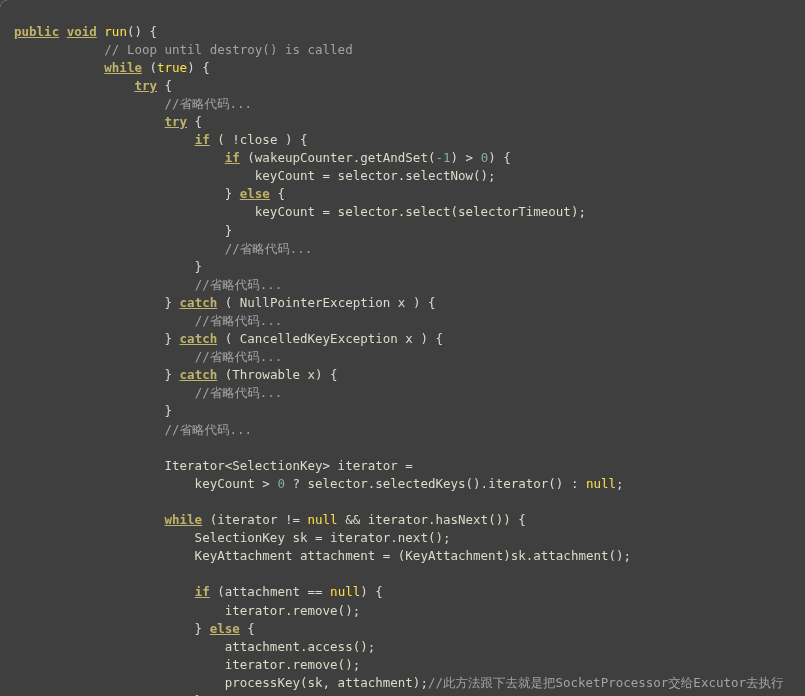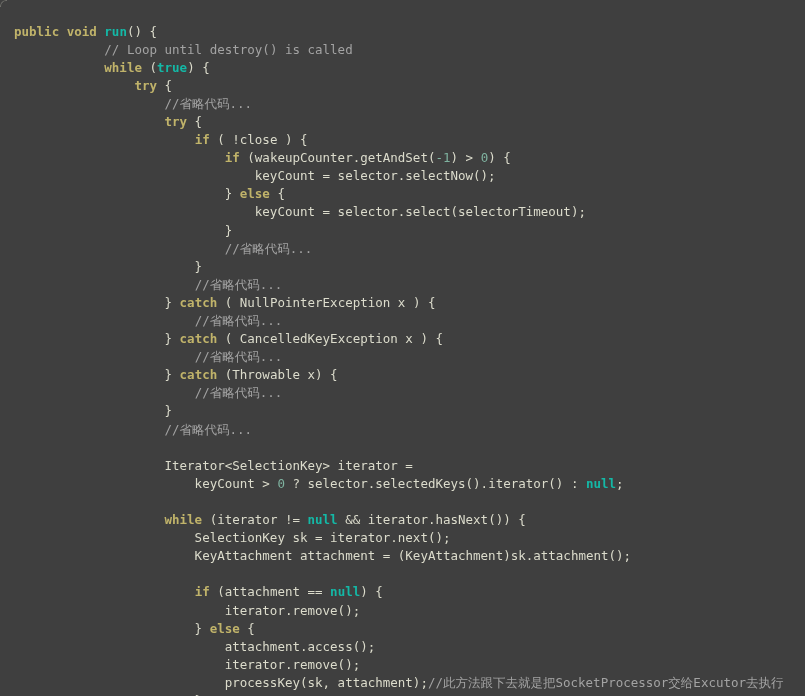--- a/index.html
+++ b/index.html
@@ -34,23 +34,23 @@
     line-height: 18.1px;
     white-space: pre;
     color: #dcdccc;
     -webkit-font-smoothing: antialiased;
   }
   .line {
     white-space: pre;
     min-height: 18.1px;
   }
   .tok-plain   { color: #dcdccc; }
-  .tok-kw      { color: #c0b36a; font-weight: bold; }
+  .tok-kw      { color: #c0b36a; font-weight: bold; text-decoration: underline; }
   .tok-comment { color: #a3a3a3; }
   .tok-num     { color: #7fb3a0; }
-  .tok-const   { color: #14b8a6; font-weight: bold; }
+  .tok-const   { color: #fde047; font-weight: normal; }
 </style>
 </head>
 <body>
 
 <div id="code-block">
   <pre id="code-lines"><div class="line"><span class="tok-kw">public</span><span class="tok-plain"> </span><span class="tok-kw">void</span><span class="tok-plain"> </span><span class="tok-const">run</span><span class="tok-plain">() {</span></div><div class="line"><span class="tok-plain">            </span><span class="tok-comment">// Loop until destroy() is called</span></div><div class="line"><span class="tok-plain">            </span><span class="tok-kw">while</span><span class="tok-plain"> (</span><span class="tok-const">true</span><span class="tok-plain">) {</span></div><div class="line"><span class="tok-plain">                </span><span class="tok-kw">try</span><span class="tok-plain"> {</span></div><div class="line"><span class="tok-plain">                    </span><span class="tok-comment">//省略代码...</span></div><div class="line"><span class="tok-plain">                    </span><span class="tok-kw">try</span><span class="tok-plain"> {</span></div><div class="line"><span class="tok-plain">                        </span><span class="tok-kw">if</span><span class="tok-plain"> ( !close ) {</span></div><div class="line"><span class="tok-plain">                            </span><span class="tok-kw">if</span><span class="tok-plain"> (wakeupCounter.getAndSet(</span><span class="tok-num">-1</span><span class="tok-plain">) &gt; </span><span class="tok-num">0</span><span class="tok-plain">) {</span></div><div class="line"><span class="tok-plain">                                keyCount = selector.selectNow();</span></div><div class="line"><span class="tok-plain">                            } </span><span class="tok-kw">else</span><span class="tok-plain"> {</span></div><div class="line"><span class="tok-plain">                                keyCount = selector.select(selectorTimeout);</span></div><div class="line"><span class="tok-plain">                            }</span></div><div class="line"><span class="tok-plain">                            </span><span class="tok-comment">//省略代码...</span></div><div class="line"><span class="tok-plain">                        }</span></div><div class="line"><span class="tok-plain">                        </span><span class="tok-comment">//省略代码...</span></div><div class="line"><span class="tok-plain">                    } </span><span class="tok-kw">catch</span><span class="tok-plain"> ( NullPointerException x ) {</span></div><div class="line"><span class="tok-plain">                        </span><span class="tok-comment">//省略代码...</span></div><div class="line"><span class="tok-plain">                    } </span><span class="tok-kw">catch</span><span class="tok-plain"> ( CancelledKeyException x ) {</span></div><div class="line"><span class="tok-plain">                        </span><span class="tok-comment">//省略代码...</span></div><div class="line"><span class="tok-plain">                    } </span><span class="tok-kw">catch</span><span class="tok-plain"> (Throwable x) {</span></div><div class="line"><span class="tok-plain">                        </span><span class="tok-comment">//省略代码...</span></div><div class="line"><span class="tok-plain">                    }</span></div><div class="line"><span class="tok-plain">                    </span><span class="tok-comment">//省略代码...</span></div><div class="line">&nbsp;</div><div class="line"><span class="tok-plain">                    Iterator&lt;SelectionKey&gt; iterator =</span></div><div class="line"><span class="tok-plain">                        keyCount &gt; </span><span class="tok-num">0</span><span class="tok-plain"> ? selector.selectedKeys().iterator() : </span><span class="tok-const">null</span><span class="tok-plain">;</span></div><div class="line">&nbsp;</div><div class="line"><span class="tok-plain">                    </span><span class="tok-kw">while</span><span class="tok-plain"> (iterator != </span><span class="tok-const">null</span><span class="tok-plain"> &amp;&amp; iterator.hasNext()) {</span></div><div class="line"><span class="tok-plain">                        SelectionKey sk = iterator.next();</span></div><div class="line"><span class="tok-plain">                        KeyAttachment attachment = (KeyAttachment)sk.attachment();</span></div><div class="line">&nbsp;</div><div class="line"><span class="tok-plain">                        </span><span class="tok-kw">if</span><span class="tok-plain"> (attachment == </span><span class="tok-const">null</span><span class="tok-plain">) {</span></div><div class="line"><span class="tok-plain">                            iterator.remove();</span></div><div class="line"><span class="tok-plain">                        } </span><span class="tok-kw">else</span><span class="tok-plain"> {</span></div><div class="line"><span class="tok-plain">                            attachment.access();</span></div><div class="line"><span class="tok-plain">                            iterator.remove();</span></div><div class="line"><span class="tok-plain">                            processKey(sk, attachment);</span><span class="tok-comment">//此方法跟下去就是把SocketProcessor交给Excutor去执行</span></div><div class="line"><span class="tok-plain">                        }</span></div></pre>
 </div>
 
 </body></html>

